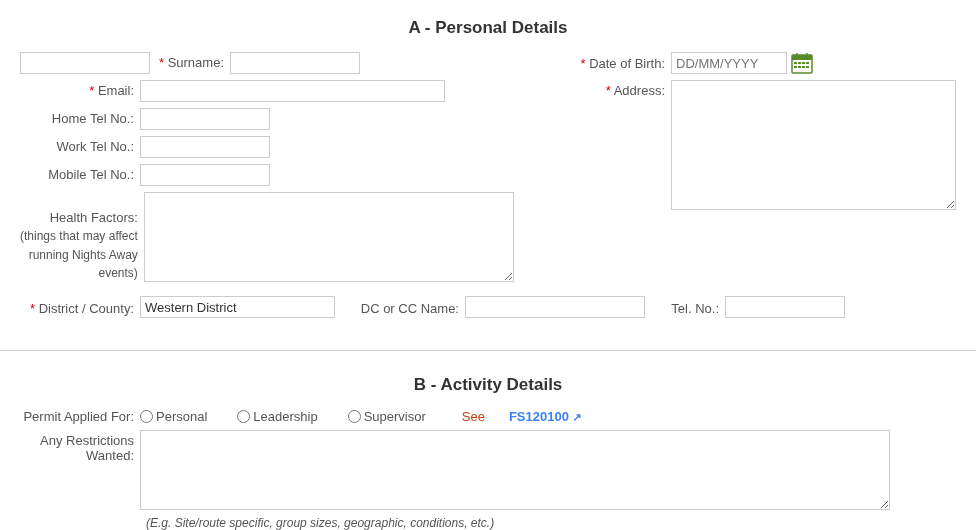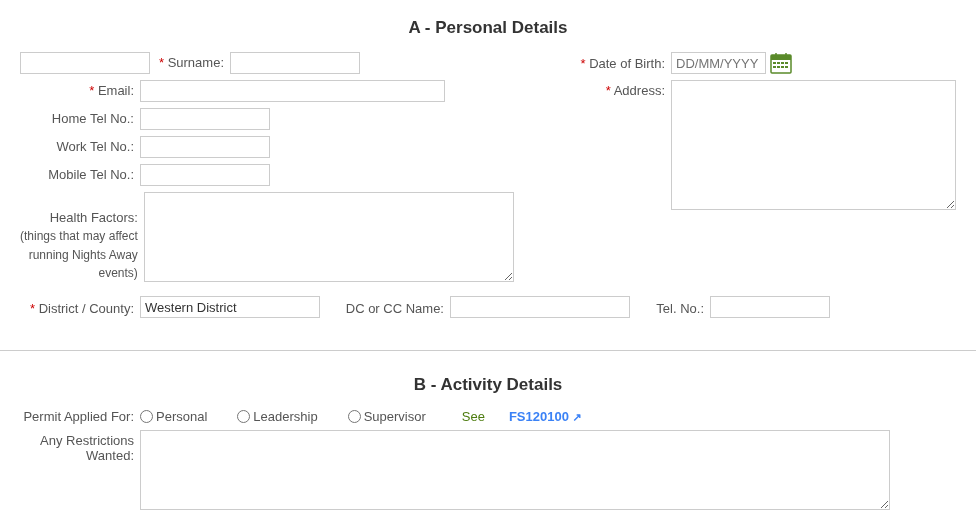--- a/index.html
+++ b/index.html
@@ -242,21 +242,21 @@
         <textarea style="width: 370px; height: 90px;"></textarea>
       </div>
     </div>
 
     <div class="right-col">
 
       <div class="dob-row">
         <span class="dob-label">
           <span class="required">*</span> Date of Birth:
         </span>
-        <input type="text" style="width: 95px;" placeholder="DD/MM/YYYY">
+        <input type="text" style="width: 116px;" placeholder="DD/MM/YYYY">
 
         <span class="calendar-icon">
           <svg width="22" height="22" viewBox="0 0 22 22" xmlns="http://www.w3.org/2000/svg">
             <rect x="1" y="3" width="20" height="18" rx="1" fill="#fff" stroke="#5a8a2a" stroke-width="1.5"></rect>
             <rect x="1" y="3" width="20" height="5" fill="#5a8a2a"></rect>
             <line x1="6" y1="1" x2="6" y2="6" stroke="#5a8a2a" stroke-width="1.5"></line>
             <line x1="16" y1="1" x2="16" y2="6" stroke="#5a8a2a" stroke-width="1.5"></line>
             <rect x="3" y="10" width="3" height="2" fill="#5a8a2a"></rect>
             <rect x="7" y="10" width="3" height="2" fill="#5a8a2a"></rect>
             <rect x="11" y="10" width="3" height="2" fill="#5a8a2a"></rect>
@@ -275,21 +275,21 @@
         </span>
         <textarea style="width: 285px; height: 130px;"></textarea>
       </div>
     </div>
   </div>
 
   <div class="form-row" style="margin-top:8px; align-items:center;">
     <span class="label">
       <span class="required">*</span> District / County:
     </span>
-    <input type="text" style="width: 180px;" value="Western District">
+    <input type="text" style="width: 195px;" value="Western District">
     <span class="label" style="min-width:110px; margin-left:20px;">DC or CC Name:</span>
     <input type="text" style="width: 180px;">
     <span class="label" style="min-width:60px; margin-left:20px;">Tel. No.:</span>
     <input type="text" style="width: 120px;">
   </div>
 </div>
 
 <hr class="divider">
 
 <div class="activity-section">
@@ -303,26 +303,27 @@
         <span>Personal</span>
       </label>
       <label class="permit-option">
         <input type="radio" name="permit" value="Leadership" style="">
         <span>Leadership</span>
       </label>
       <label class="permit-option">
         <input type="radio" name="permit" value="Supervisor" style="">
         <span>Supervisor</span>
       </label>
-      <span style="margin-left:6px; color:#4d7c0f; font-size:13px;">See</span>
+      <span style="margin-left:6px; color:#c2410c; font-size:13px;">See</span>
       <a href="#" class="fs-link" style="margin-left:4px;">
         <span>FS120100</span>
         <span class="fs-arrow"> ↗</span>
       </a>
     </div>
   </div>
 
   <div class="form-row" style="align-items:flex-start;">
     <span class="restrictions-label">Any Restrictions<br>Wanted:</span>
     <textarea style="width: 750px; height: 80px;"></textarea>
   </div>
 
+  <div class="hint-text">(E.g. Site/route specific, group sizes, geographic, conditions, etc.)</div>
 </div>
 
 </body></html>

